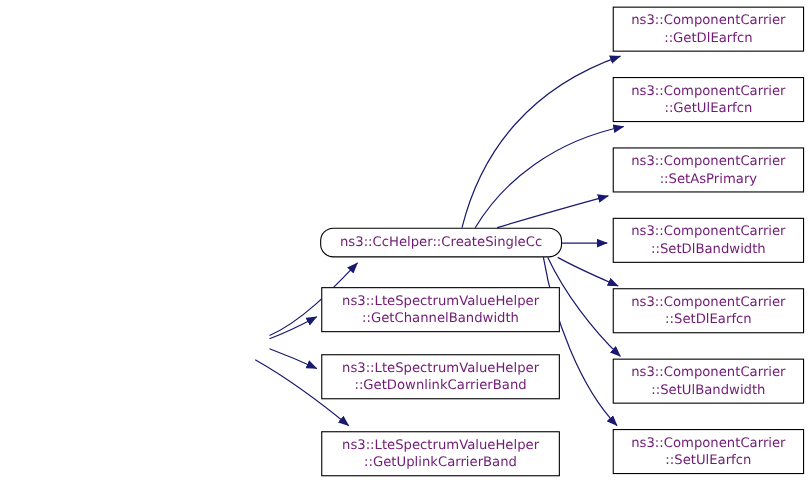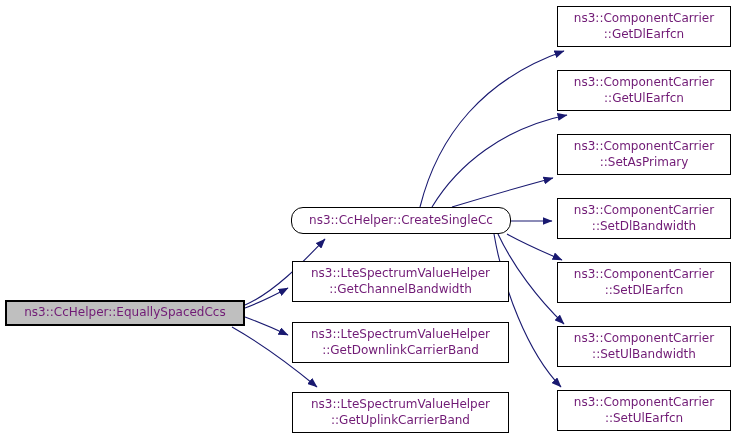--- a/index.html
+++ b/index.html
@@ -64,21 +64,20 @@
     <path class="edge" d="M 232,327 C 262,344 294,368 317,387" marker-end="url(#arrow)"></path>
     <path class="edge" d="M 420,207 C 438,135 484,79 564,51" marker-end="url(#arrow)"></path>
     <path class="edge" d="M 432,207 C 458,164 504,128 567,115" marker-end="url(#arrow)"></path>
     <path class="edge" d="M 452,207 C 485,197 520,187 553,178" marker-end="url(#arrow)"></path>
     <path class="edge" d="M 511,221 L 552,221" marker-end="url(#arrow)"></path>
     <path class="edge" d="M 507,234 C 527,245 546,253 562,260" marker-end="url(#arrow)"></path>
     <path class="edge" d="M 498,234 C 513,266 538,299 564,324" marker-end="url(#arrow)"></path>
     <path class="edge" d="M 494,234 C 503,287 527,352 561,387" marker-end="url(#arrow)"></path>
   </svg>
 
-  <div class="node highlight" style="left:5px; top:300px; width:240px; height:26px;">ns3::CcHelper::EquallySpacedCcs</div>
 
   <div class="node" style="left:291px; top:207px; width:220px; height:27px;border-radius:12px;">ns3::CcHelper::CreateSingleCc</div>
 
   <div class="node" style="left:292px; top:261px; width:217px; height:41px;">ns3::LteSpectrumValueHelper
 ::GetChannelBandwidth</div>
 
   <div class="node" style="left:292px; top:322px; width:217px; height:41px;">ns3::LteSpectrumValueHelper
 ::GetDownlinkCarrierBand</div>
 
   <div class="node" style="left:292px; top:392px; width:217px; height:41px;">ns3::LteSpectrumValueHelper

